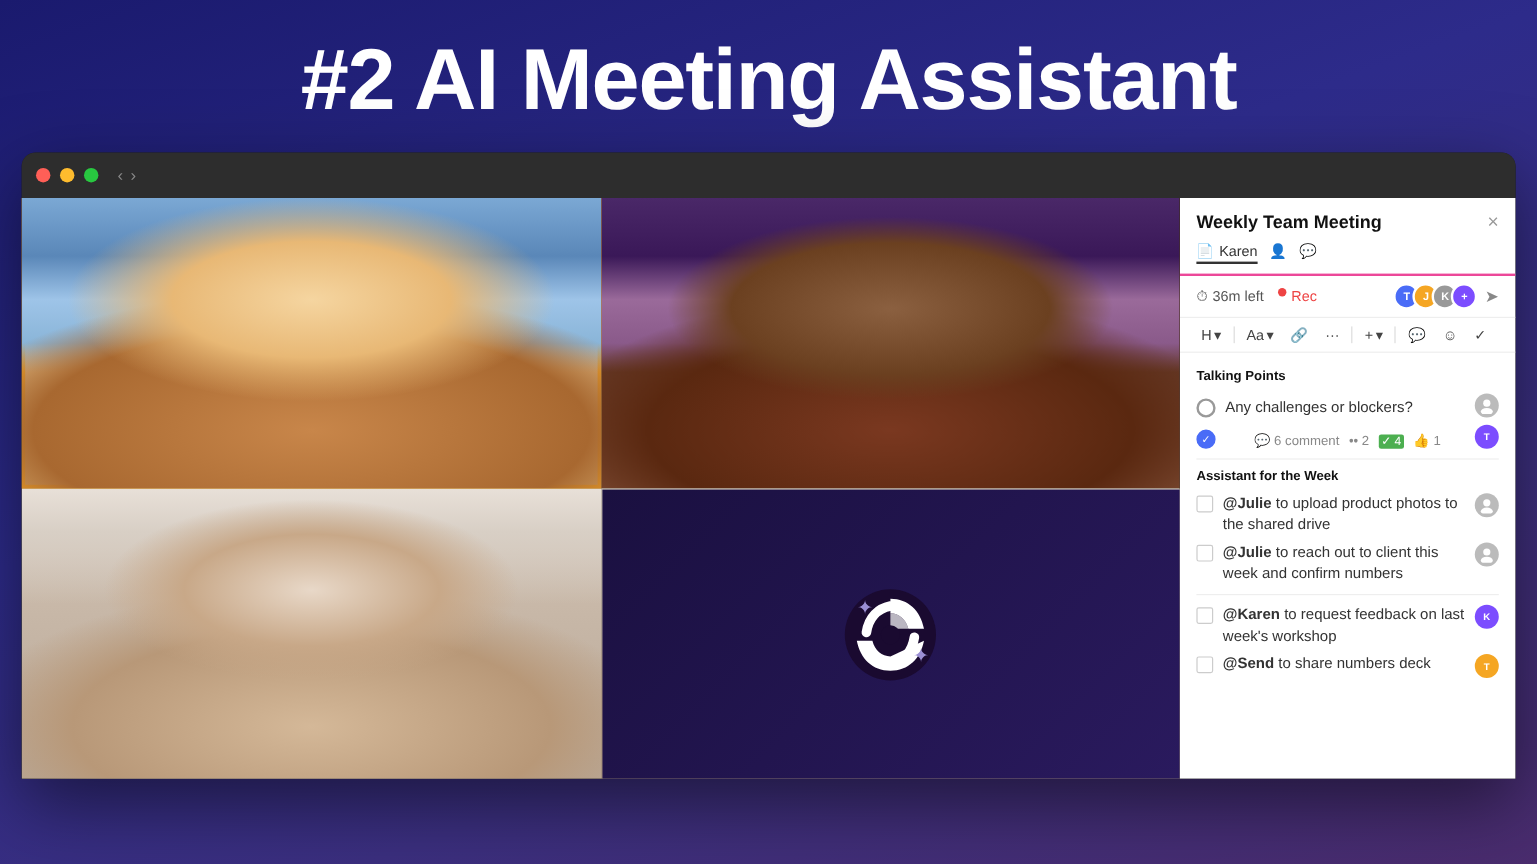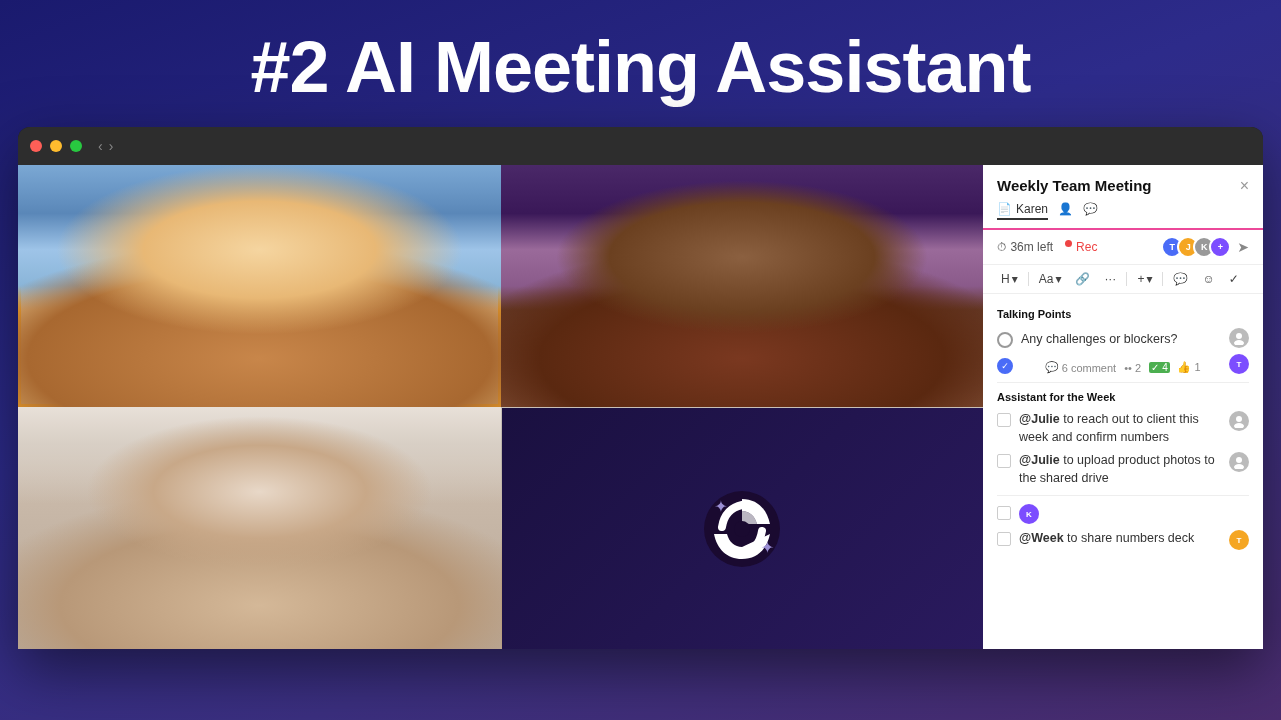--- a/index.html
+++ b/index.html
@@ -615,56 +615,60 @@
         </div>
 
         <div class="section-divider"></div>
 
         <div class="section-title">Assistant for the Week</div>
 
         <div class="priority-item">
           <div class="check-square"></div>
           <span class="priority-text">
             <span class="mention">@Julie</span>
+            <span> to upload product photos to the shared drive</span>
+          </span>
+          <div class="item-avatar" style="background:#bbb;">
+            <svg width="14" height="14" viewBox="0 0 14 14">
+                <circle cx="7" cy="5" r="3" fill="white"></circle>
+                <ellipse cx="7" cy="12" rx="5" ry="3" fill="white"></ellipse>
+              </svg>
+          </div>
+        </div>
+
+        <div class="priority-item">
+          <div class="check-square"></div>
+          <span class="priority-text">
+            <span class="mention">@Julie</span>
             <span> to reach out to client this week and confirm numbers</span>
           </span>
           <div class="item-avatar" style="background:#bbb;">
             <svg width="14" height="14" viewBox="0 0 14 14">
                 <circle cx="7" cy="5" r="3" fill="white"></circle>
                 <ellipse cx="7" cy="12" rx="5" ry="3" fill="white"></ellipse>
               </svg>
           </div>
         </div>
 
+        <div class="section-divider"></div>
+
+
         <div class="priority-item">
           <div class="check-square"></div>
           <span class="priority-text">
-            <span class="mention">@Julie</span>
-            <span> to upload product photos to the shared drive</span>
+            <span class="mention">@Karen</span>
+            <span> to request feedback on last week's workshop</span>
           </span>
-          <div class="item-avatar" style="background:#bbb;">
-            <svg width="14" height="14" viewBox="0 0 14 14">
-                <circle cx="7" cy="5" r="3" fill="white"></circle>
-                <ellipse cx="7" cy="12" rx="5" ry="3" fill="white"></ellipse>
-              </svg>
-          </div>
-        </div>
-
-        <div class="section-divider"></div>
-
-
-        <div class="priority-item">
-          <div class="check-square"></div>
           <div class="item-avatar" style="background:#7c4dff;">K</div>
         </div>
 
         <div class="priority-item">
           <div class="check-square"></div>
           <span class="priority-text">
-            <span class="mention">@Week</span>
+            <span class="mention">@Send</span>
             <span> to share numbers deck</span>
           </span>
           <div class="item-avatar" style="background:#f5a623;">T</div>
         </div>
 
       </div>
     </div>
 
   </div>
 </div>

